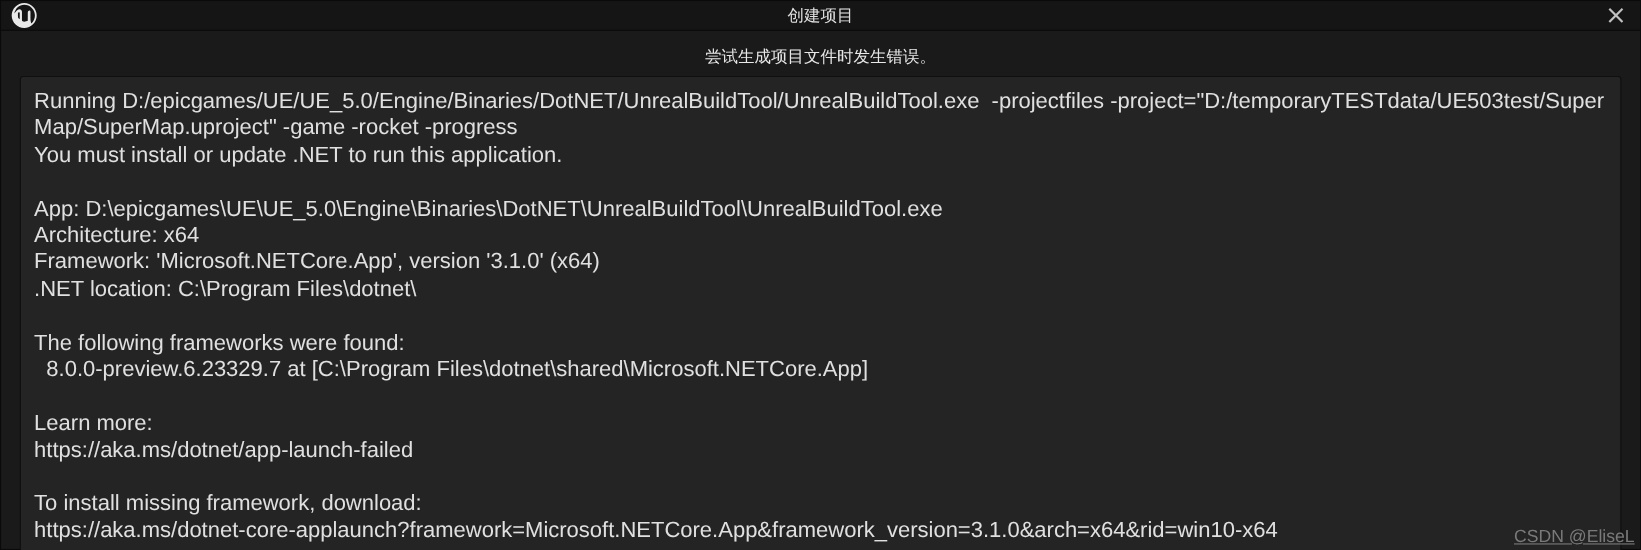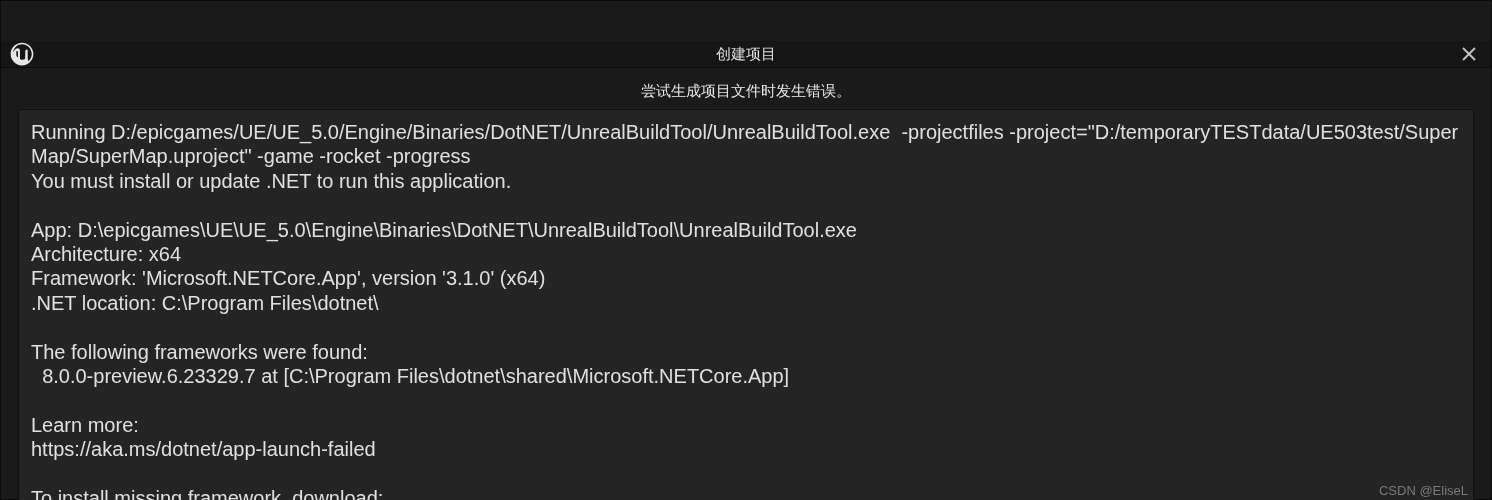--- a/index.html
+++ b/index.html
@@ -23,21 +23,20 @@
       display: flex;
       flex-direction: column;
     }
     .titlebar {
       height: 37px;
       background: #151515;
       display: flex;
       align-items: center;
       border-bottom: 1px solid #0a0a0a;
       position: relative;
-      margin-top: 40px;
     }
     .logo {
       width: 26px;
       height: 26px;
       margin-left: 8px;
       display: flex;
       align-items: center;
       justify-content: center;
     }
     .logo svg {
@@ -111,24 +110,25 @@
       background: #383838;
       border: 1px solid #4a4a4a;
       color: #e8e8e8;
       font-size: 15px;
       padding: 3px 26px;
       border-radius: 3px;
       cursor: pointer;
     }
     .watermark {
       position: absolute;
-      right: 24px;
+      right: 6px;
       bottom: 2px;
-      font-size: 13px;
+      font-size: 16px;
       color: #7a7a7a;
+      text-decoration: underline;
     }
   </style>
 </head>
 <body>
 
 <div class="dialog">
   <div class="titlebar">
     <div class="logo">
       <svg viewBox="0 0 32 32">
         <path d="M16 2 C8.3 2 2 8.3 2 16 C2 23.7 8.3 30 16 30 C23.7 30 30 23.7 30 16 C30 8.3 23.7 2 16 2 Z M16 4 C22.6 4 28 9.4 28 16 C28 19.6 26.4 22.8 23.9 25 C23.5 24 23 22 23 19 L23 12 C23 11 22.5 10.5 22 10.5 C21 10.5 20 11.5 20 13 L20 22 C19 22.5 17.5 23 16 23 C15 23 14 22.6 13.5 22 L13.5 12 C13.5 10 12 9 11 9 C9 9 6.5 11 5 14 C5.8 8.3 10.4 4 16 4 Z M9 13 C9.5 12.5 10 12.3 10.5 12.5 C11 12.7 11 13.5 11 14 L11 20 C10 20 9 19 9 17 L9 13 Z"></path>

